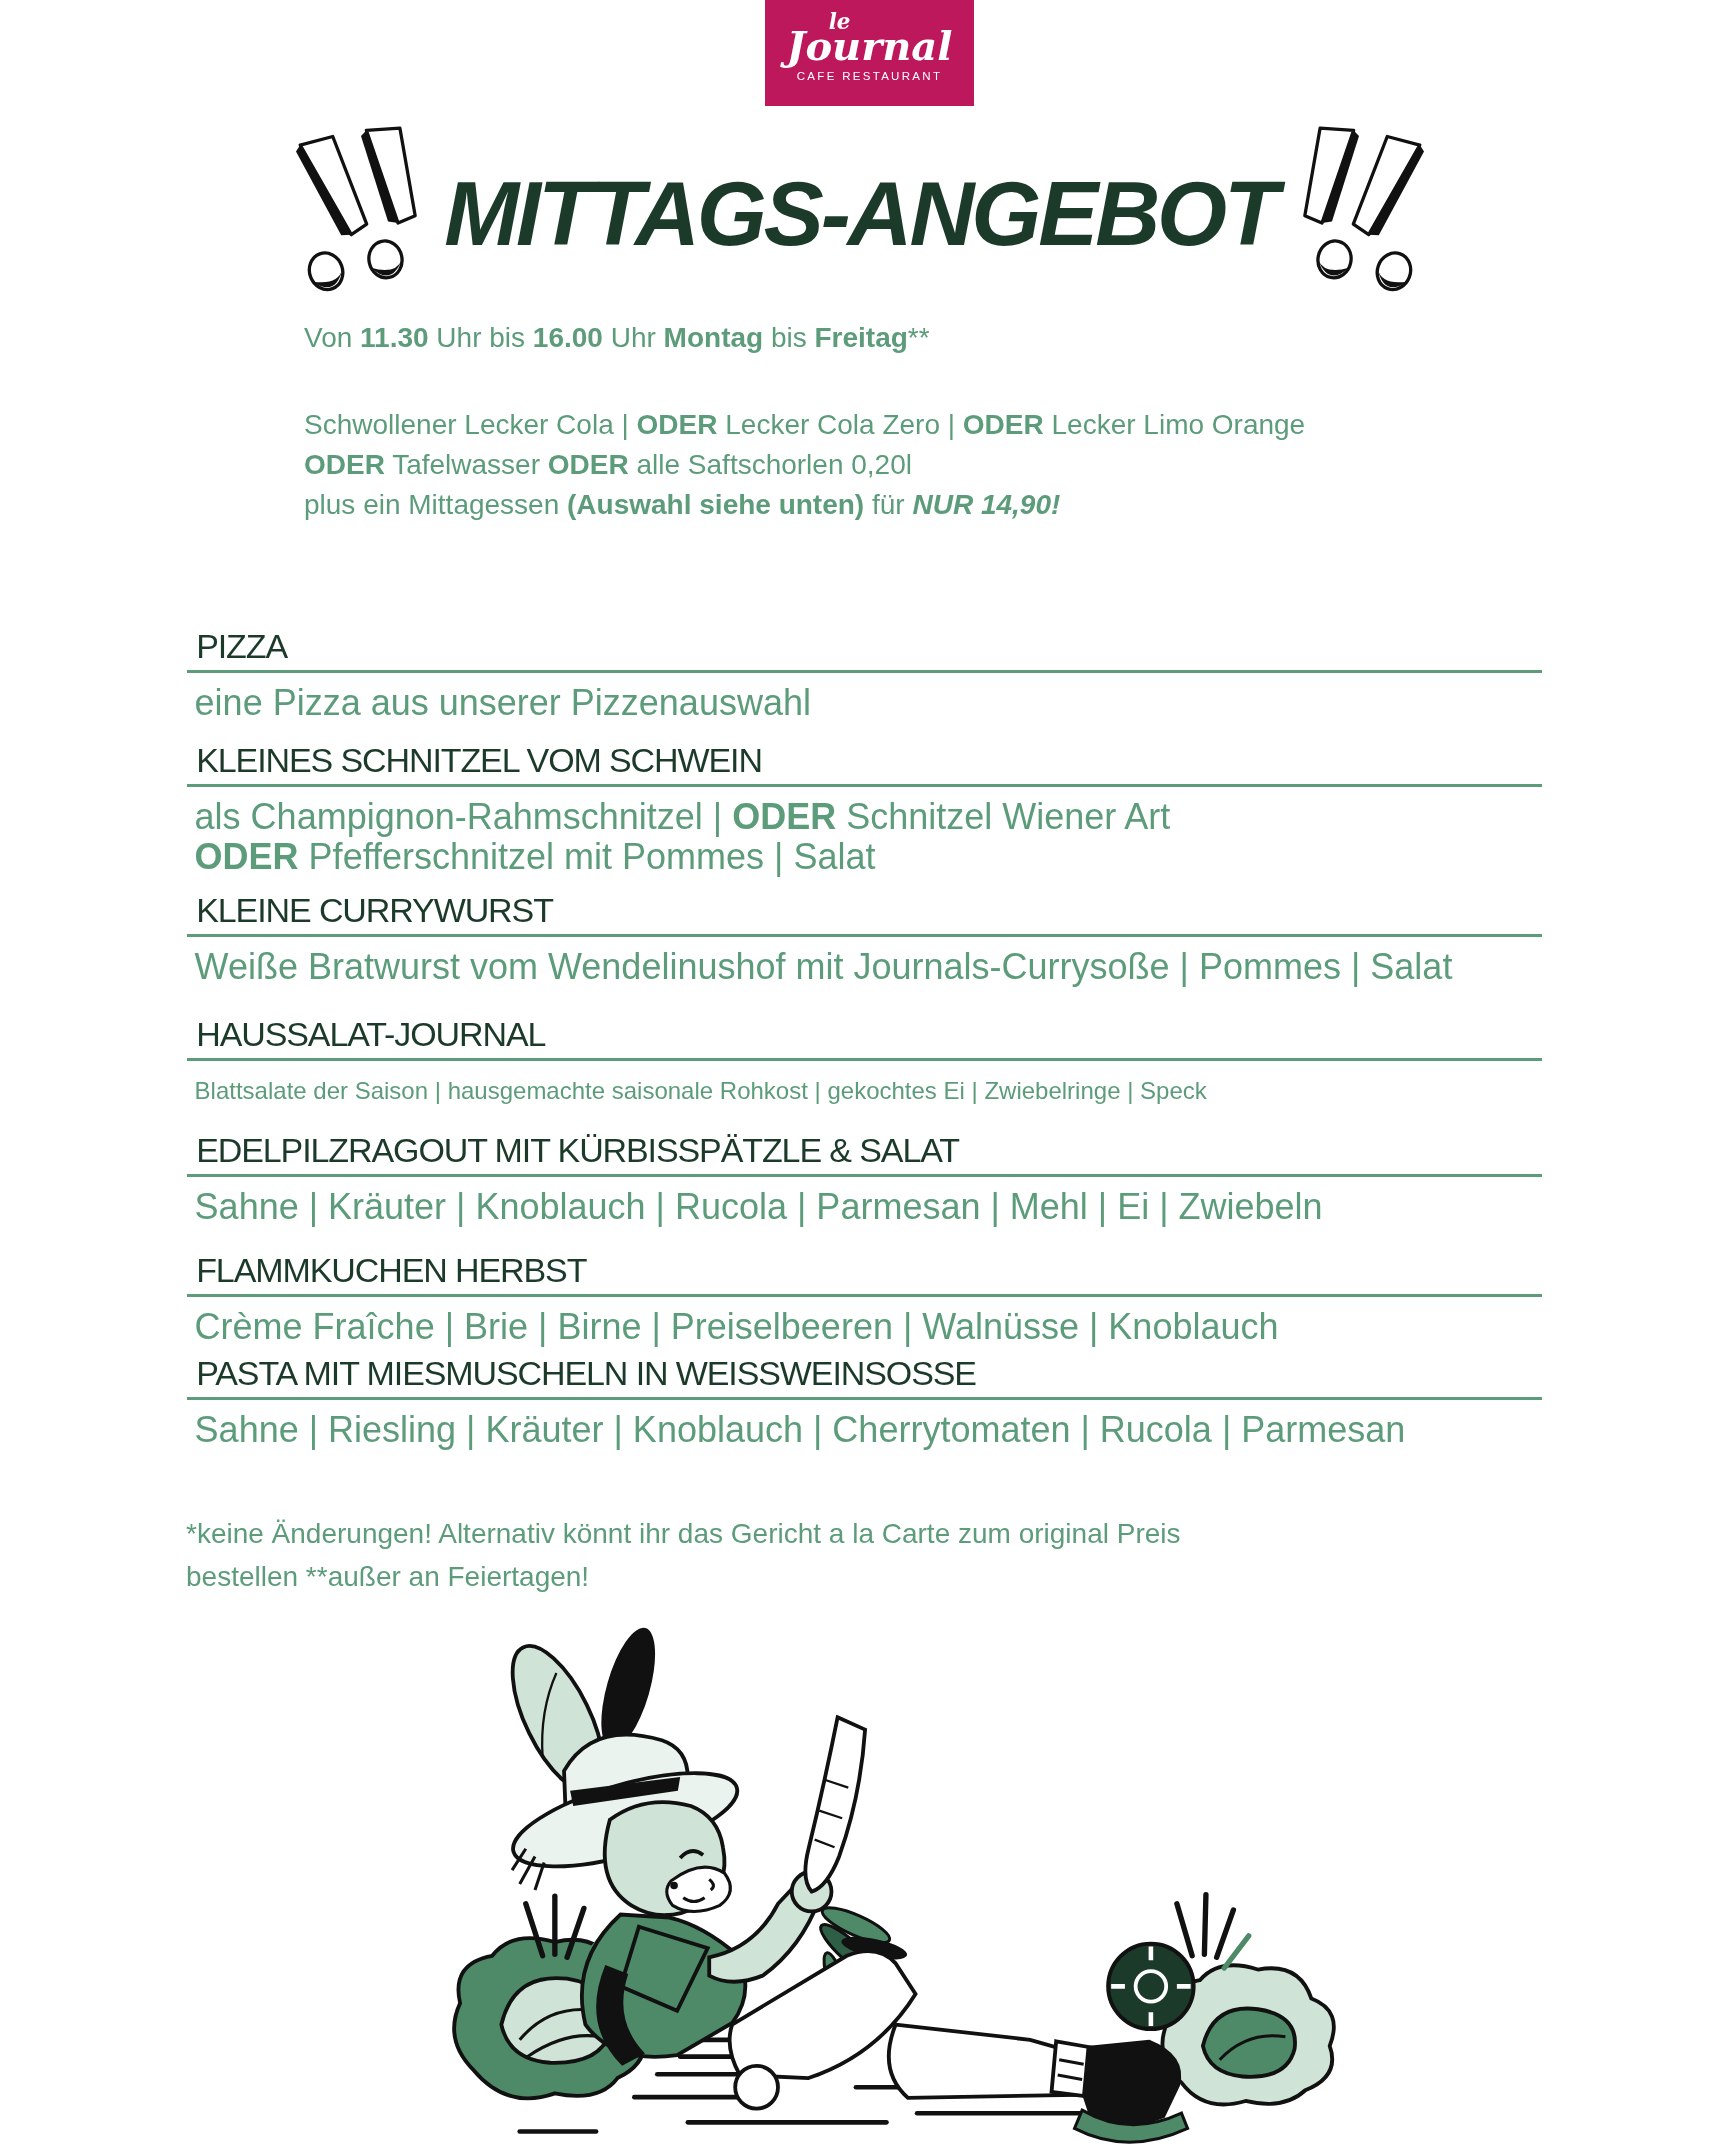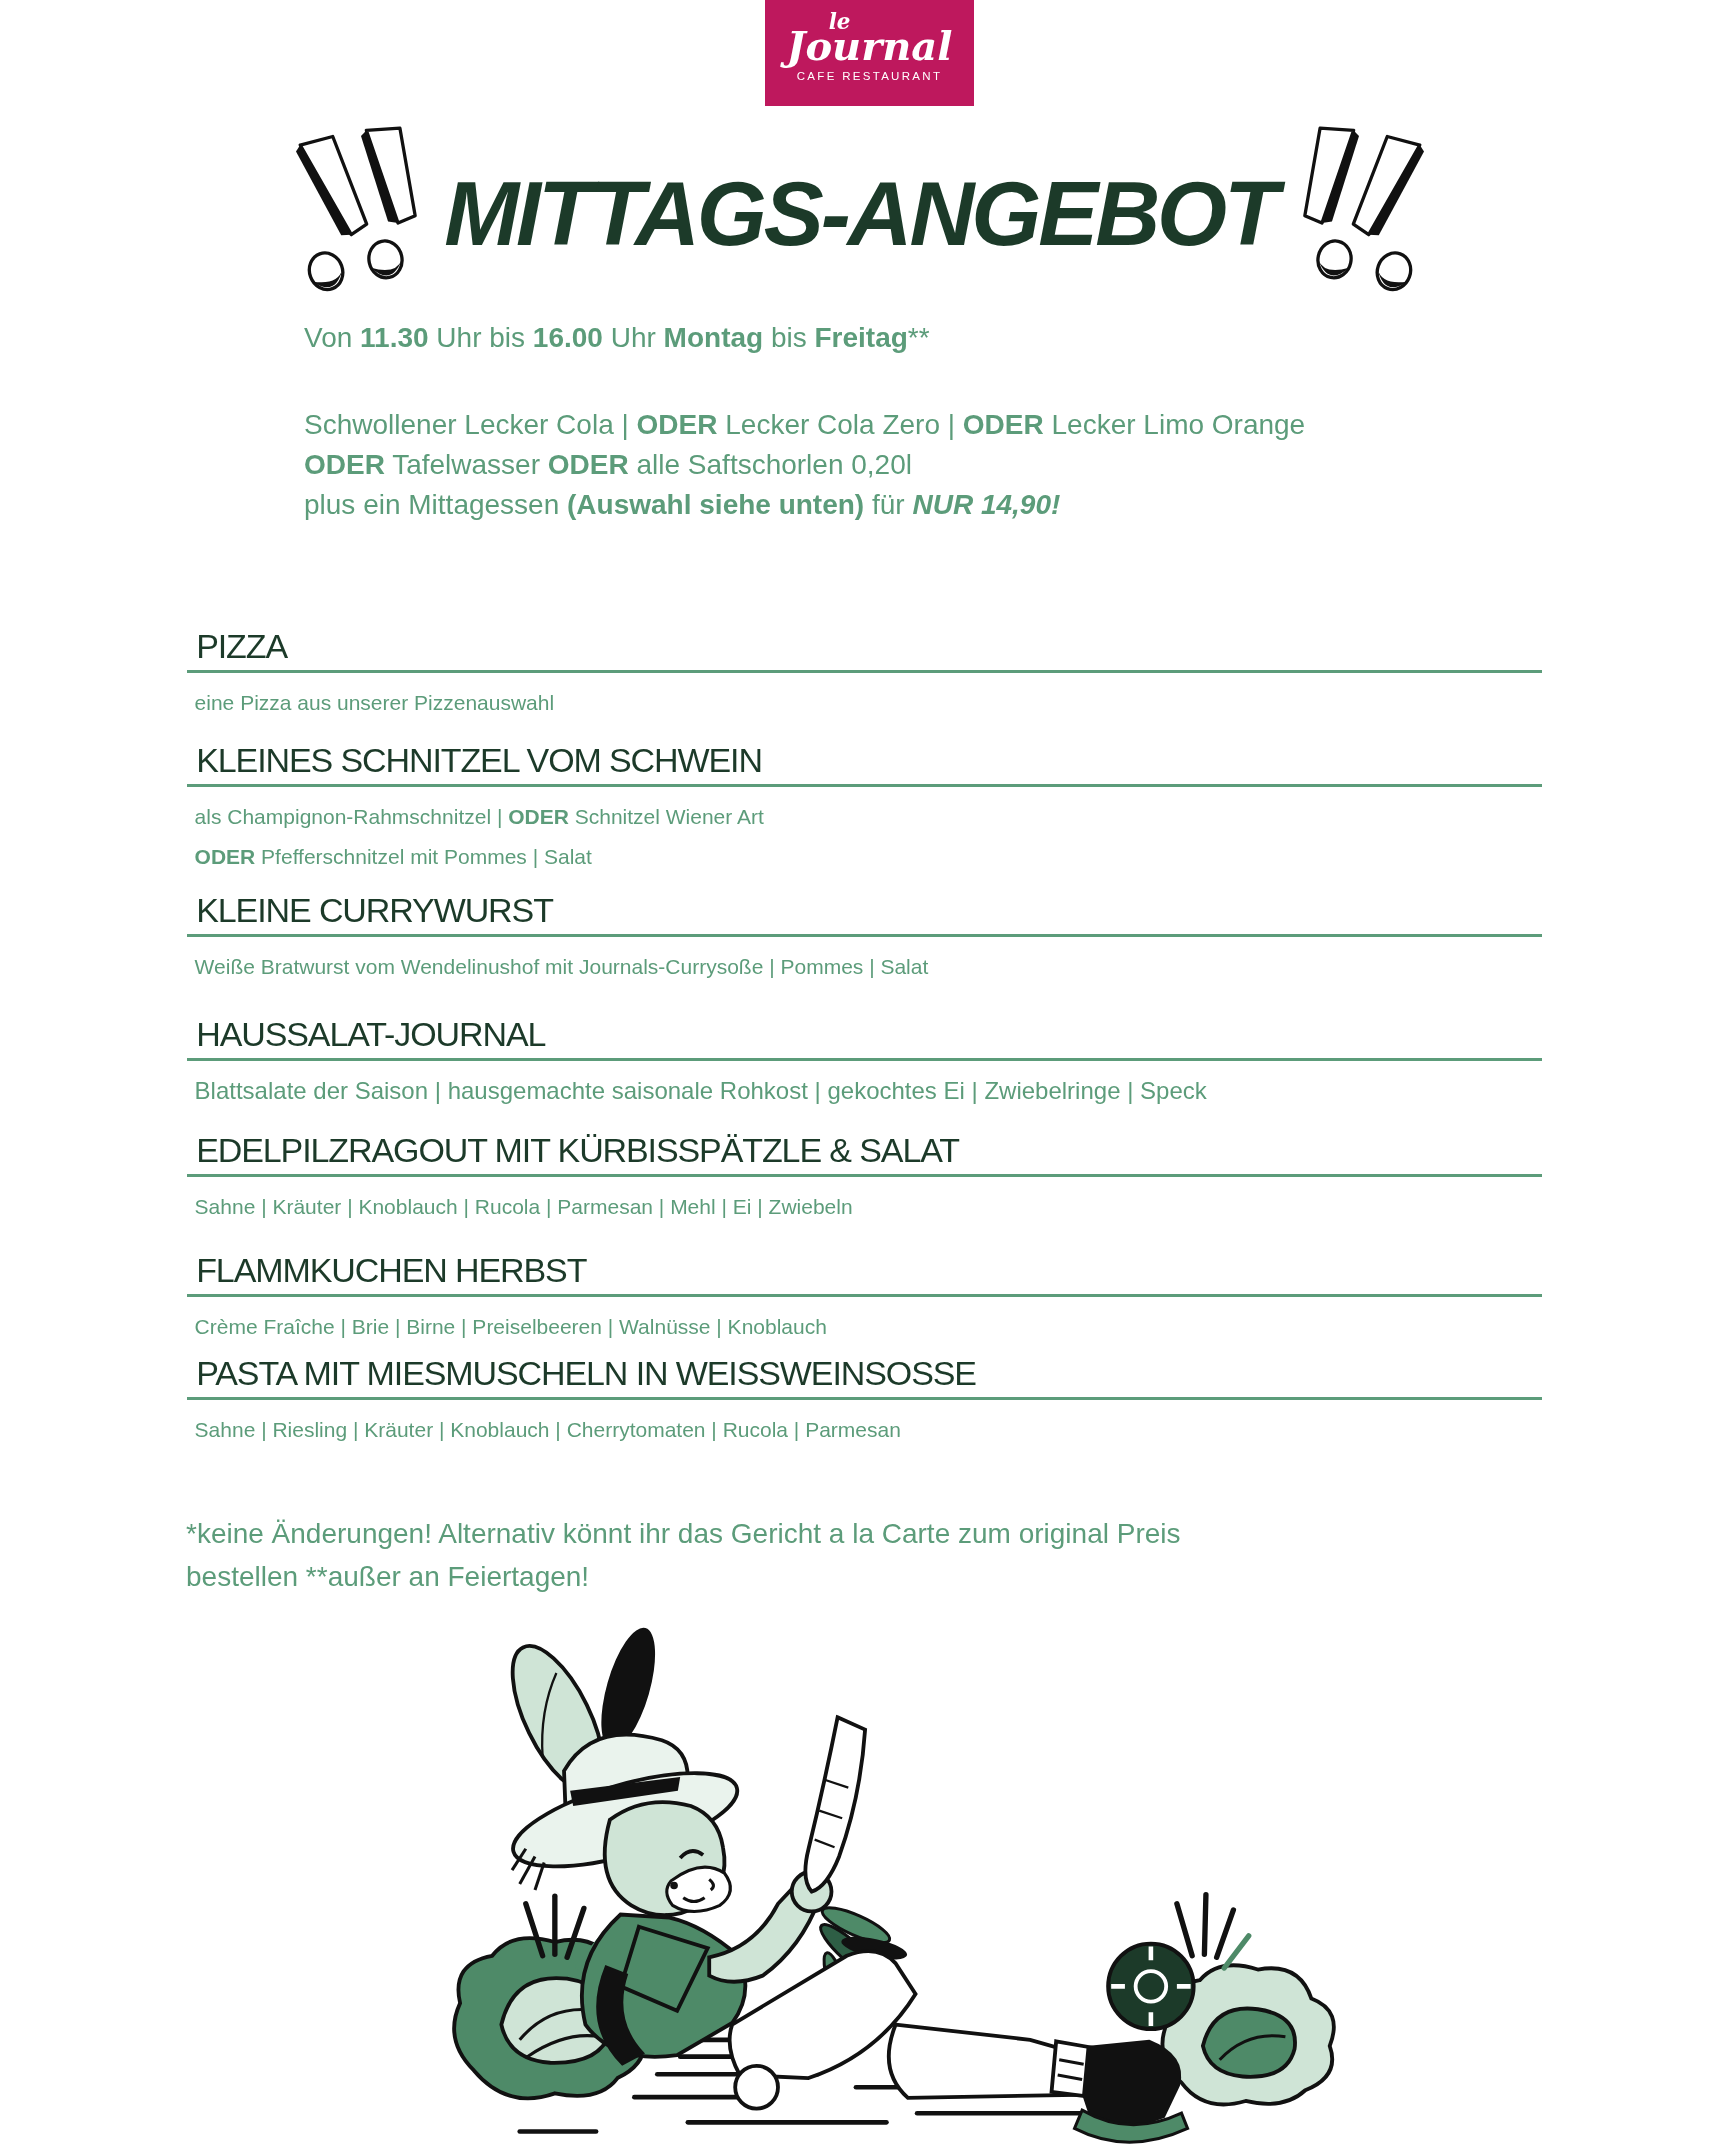--- a/index.html
+++ b/index.html
@@ -29,21 +29,21 @@
   .intro .l{line-height:40px;}
   .intro .l1{margin-bottom:47px;}
   .b{font-weight:700;}
   .bi{font-weight:700;font-style:italic;}
 
   
   .section{position:absolute;left:187px;width:1355px;}
   .sec-title{font-size:34px;font-weight:400;color:#1C3A29;letter-spacing:-1.1px;
              line-height:37px;padding-left:9.2px;white-space:nowrap;}
   .rule{height:3.8px;background:#5C9C7A;margin-top:4.6px;}
-  .desc{font-size:21px;color:#5C9C7A;line-height:40px;margin-top:9.2px;padding-left:7.6px;}
+  .desc{font-size:36px;color:#5C9C7A;line-height:40px;margin-top:9.2px;padding-left:7.6px;}
   .desc.small{font-size:24px;}
 
   
   .footnote{position:absolute;left:186px;top:1512px;width:1193px;font-size:28px;
             line-height:43px;color:#5C9C7A;}
 
   
   .illustration{position:absolute;left:428px;top:1627px;width:917px;height:520px;}
   .illustration svg{width:100%;height:100%;}
 </style>

